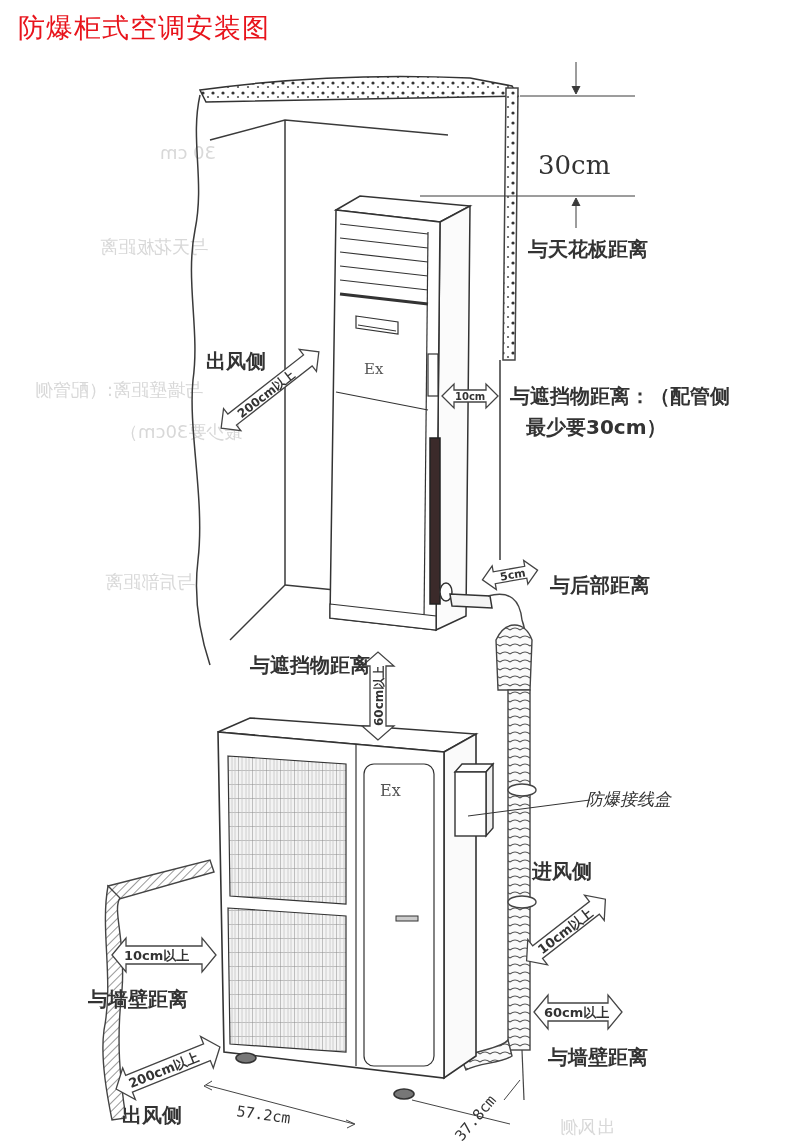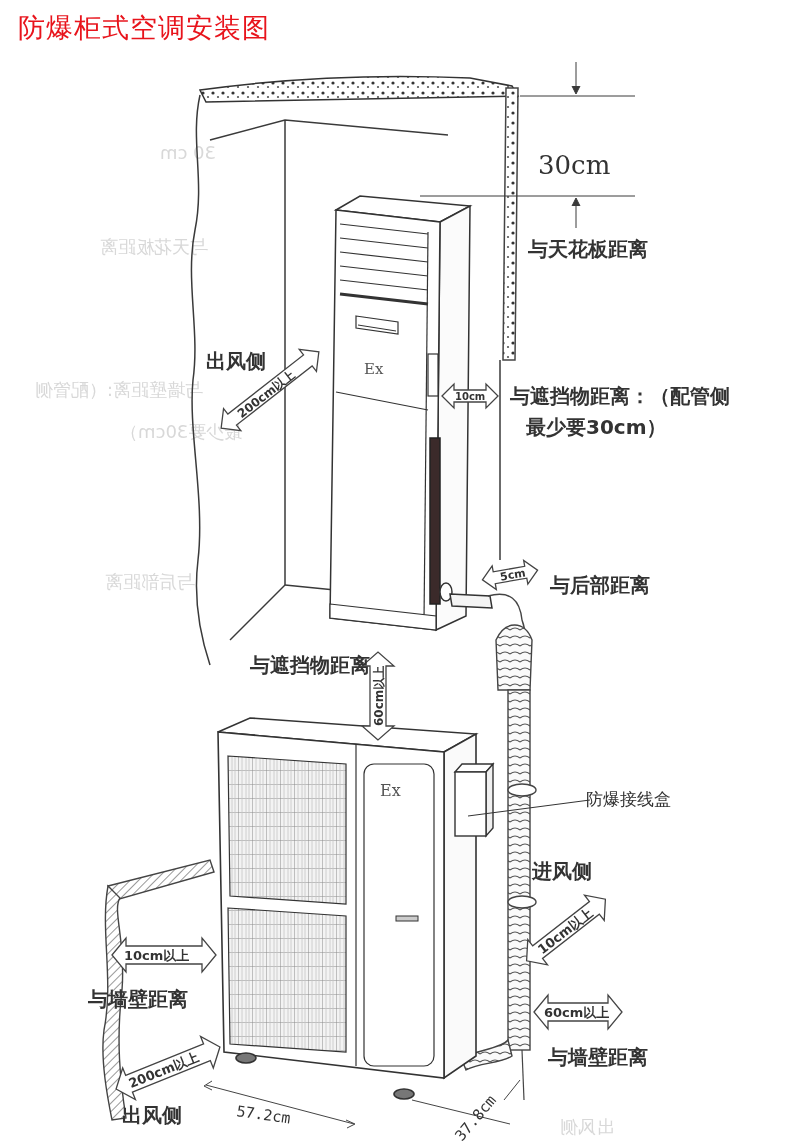--- a/index.html
+++ b/index.html
@@ -208,21 +208,21 @@
 
 <div class="lbl" style="left:206px;top:348px;">出风侧</div>
 
 <div class="lbl" style="left:510px;top:383px;">与遮挡物距离：（配管侧</div>
 <div class="lbl" style="left:526px;top:414px;">最少要30cm）</div>
 
 <div class="lbl" style="left:550px;top:572px;">与后部距离</div>
 
 <div class="lbl" style="left:210px;top:652px;margin-left:40px;">与遮挡物距离</div>
 
-<div class="lbl lbl-sm" style="left:586px;top:788px;font-weight:normal;">防爆接线盒</div>
+<div class="lbl lbl-sm" style="left:586px;top:788px;font-weight:normal;font-style:italic;">防爆接线盒</div>
 
 <div class="lbl" style="left:532px;top:858px;">进风侧</div>
 
 <div class="lbl" style="left:548px;top:1044px;">与墙壁距离</div>
 
 <div class="lbl" style="left:88px;top:986px;">与墙壁距离</div>
 
 <div class="lbl" style="left:122px;top:1102px;">出风侧</div>
 
 </body></html>

